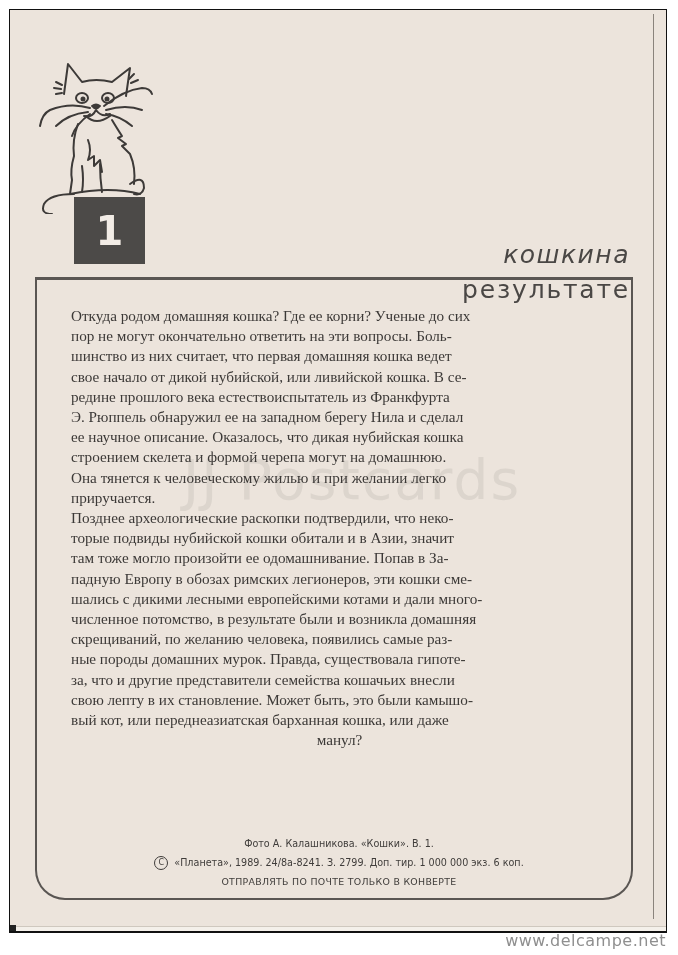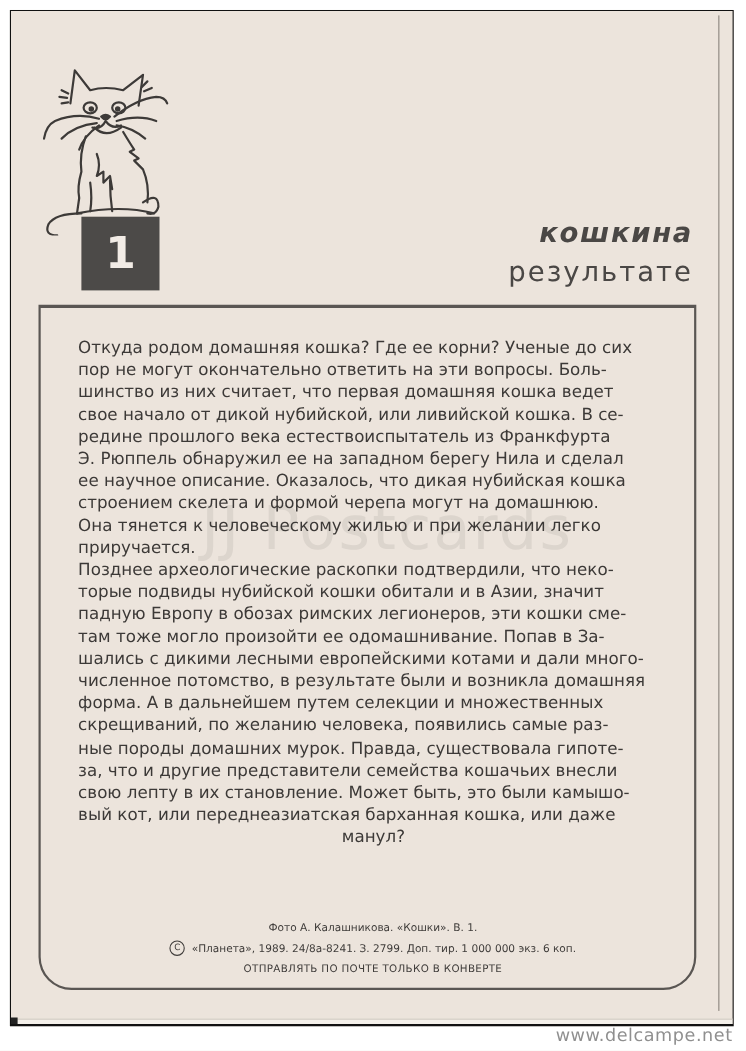--- a/index.html
+++ b/index.html
@@ -87,21 +87,21 @@
       position: absolute;
       right: 36px;
       top: 184px;
       text-align: right;
       font-family: "DejaVu Sans", sans-serif;
       color: #4a4745;
       font-size: 25px;
       line-height: 35px;
       letter-spacing: 1.5px;
     }
-    .title .line1 { font-style: italic; font-weight: bold; }
+    .title .line1 { font-style: italic; font-weight: normal; margin-top: 43px; }
     .title .line2 { font-weight: normal; letter-spacing: 1.8px; }
 
     .frame {
       position: absolute;
       left: 25px;
       top: 267px;
       width: 598px;
       height: 623px;
       border: 2px solid #5a5653;
       border-top-width: 3px;
@@ -131,20 +131,21 @@
       width: 537px;
       font-family: "DejaVu Sans", sans-serif;
       font-size: 15.2px;
       line-height: 20.2px;
       color: #3c3937;
       text-align: justify;
     }
     .body-text p {
       margin: 0;
       text-align-last: left;
+      font-family: Liberation Serif, serif;
     }
     .body-text p.last-line {
       text-align: center;
       text-align-last: center;
     }
 
     .credits {
       position: absolute;
       left: 0;
       top: 824px;
@@ -249,25 +250,24 @@
       <p>шинство из них считает, что первая домашняя кошка ведет</p>
       <p>свое начало от дикой нубийской, или ливийской кошка. В се-</p>
       <p>редине прошлого века естествоиспытатель из Франкфурта</p>
       <p>Э. Рюппель обнаружил ее на западном берегу Нила и сделал</p>
       <p>ее научное описание. Оказалось, что дикая нубийская кошка</p>
       <p>строением скелета и формой черепа могут на домашнюю.</p>
       <p>Она тянется к человеческому жилью и при желании легко</p>
       <p>приручается.</p>
       <p>Позднее археологические раскопки подтвердили, что неко-</p>
       <p>торые подвиды нубийской кошки обитали и в Азии, значит</p>
+      <p>там тоже могло произойти ее одомашнивание. Попав в За-</p>
       <p>падную Европу в обозах римских легионеров, эти кошки сме-</p>
-      <p>там тоже могло произойти ее одомашнивание. Попав в За-</p>
       <p>шались с дикими лесными европейскими котами и дали много-</p>
       <p>численное потомство, в результате были и возникла домашняя</p>
-      <p>форма. А в дальнейшем путем селекции и множественных</p>
       <p>скрещиваний, по желанию человека, появились самые раз-</p>
       <p>ные породы домашних мурок. Правда, существовала гипоте-</p>
       <p>за, что и другие представители семейства кошачьих внесли</p>
       <p>свою лепту в их становление. Может быть, это были камышо-</p>
       <p>вый кот, или переднеазиатская барханная кошка, или даже</p>
       <p class="last-line">манул?</p>
     </div>
 
     <div class="credits">
       <div>Фото А. Калашникова. «Кошки». В. 1.</div>

